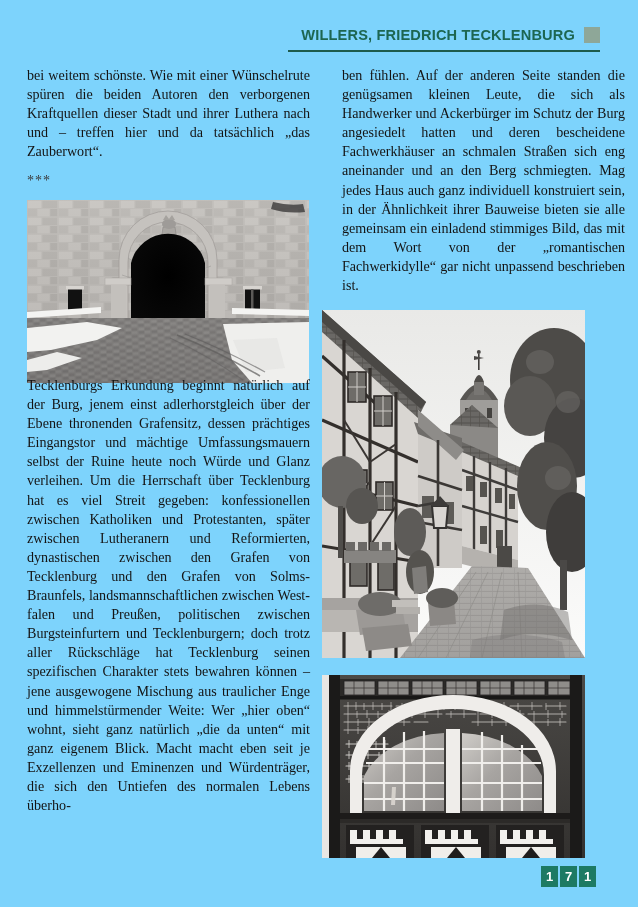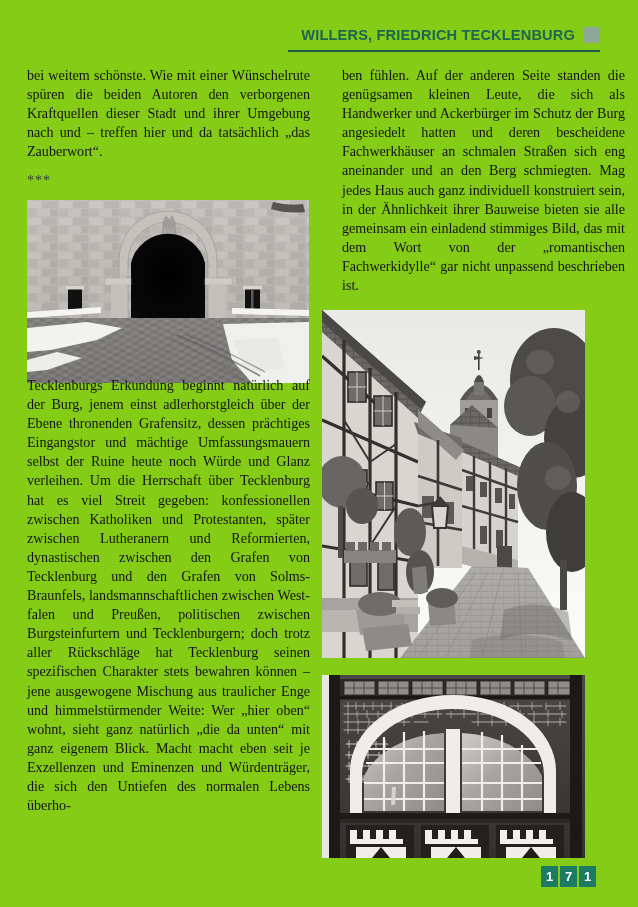--- a/index.html
+++ b/index.html
@@ -13,21 +13,21 @@
     font-family: "Liberation Serif", serif;
     color: #1a1a1a;
     position: relative;
     overflow: hidden;
   }
 
   
   .page {
     position: absolute;
     inset: 0;
-    background: #84cc16;
+    background: #7dd3fc;
     padding-left: 32px;
   }
 
   
   .runhead {
     position: absolute;
     left: 288px;
     top: 22px;
     width: 312px;
     height: 30px;
@@ -131,21 +131,21 @@
 
   <div class="runhead">
     <div class="runhead-inner">
       <span class="runhead-title">WILLERS, FRIEDRICH TECKLENBURG</span>
       <span class="runhead-square"></span>
     </div>
     <div class="runhead-rule"></div>
   </div>
 
   <div class="col col-left">
-    <p class="body">bei weitem schönste. Wie mit einer Wün­schelrute spüren die beiden Autoren den verborgenen Kraftquellen dieser Stadt und ihrer Umgebung nach und – treffen hier und da tatsächlich „das Zauberwort“.</p>
+    <p class="body">bei weitem schönste. Wie mit einer Wün­schelrute spüren die beiden Autoren den verborgenen Kraftquellen dieser Stadt und ihrer Luthera nach und – treffen hier und da tatsächlich „das Zauberwort“.</p>
     <p class="sep">***</p>
   </div>
 
   <div class="figure fig-gate">
     <svg viewBox="0 0 282 183" preserveAspectRatio="none">
       <defs>
         <linearGradient id="wallg" x1="0" y1="0" x2="0" y2="1">
           <stop offset="0%" stop-color="#c9c7c3"></stop>
           <stop offset="55%" stop-color="#b4b1ad"></stop>
           <stop offset="100%" stop-color="#a6a3a0"></stop>

